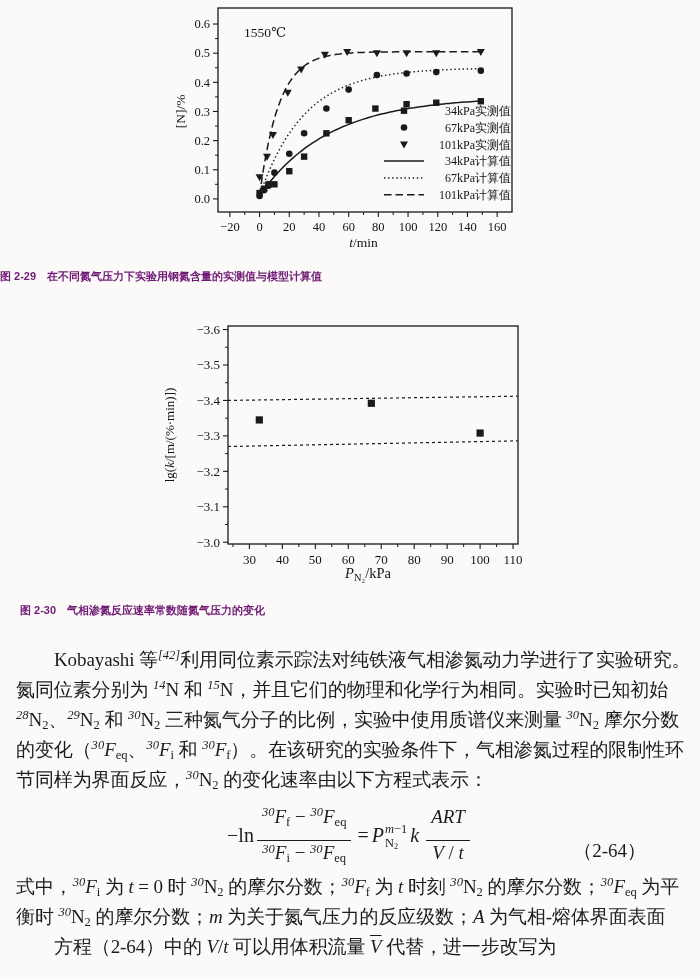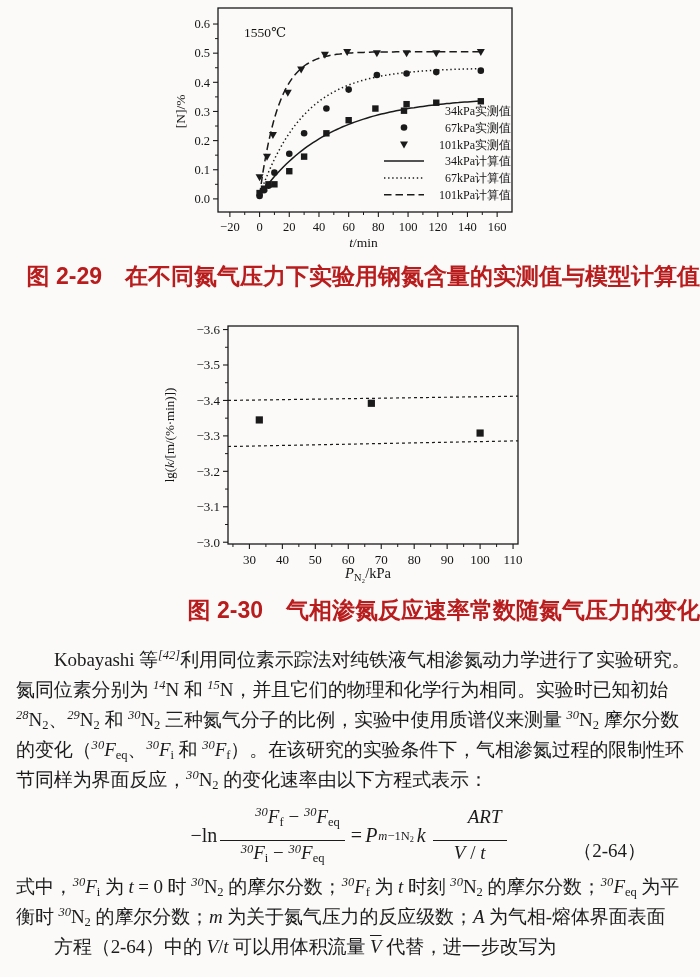--- a/index.html
+++ b/index.html
@@ -6,43 +6,43 @@
   .page{
     width:700px;height:977px;margin:0 auto;position:relative;overflow:hidden;
     background:#fbfaf9;
     color:#1c1c1c;
     font-family:"Liberation Serif","DejaVu Serif",serif;
   }
   .fig{display:flex;justify-content:center;}
   #chart1{margin-top:2px;}
   #chart2{margin-top:24px;}
   .caption{
-    text-align:right;
+    text-align:left;
     font-family:"Liberation Sans","DejaVu Sans",sans-serif;
-    font-weight:700;font-size:23px;line-height:24px;color:#b91c1c;
+    font-weight:700;font-size:11px;line-height:24px;color:#701a75;
   }
   .caption.c1{margin-top:6px;}
   .caption.c2{margin-top:10px;padding-left:20px;}
   .bodytext{padding:0 16px;margin-top:24px;font-size:19px;line-height:28px;}
   .bodyline{white-space:nowrap;letter-spacing:-0.1px;}
   .bodyline.indent{text-indent:2em;}
   .f-sup{font-size:.66em;position:relative;top:-.52em;letter-spacing:0;font-style:italic;}
   .f-sub{font-size:.66em;position:relative;top:.24em;letter-spacing:0;}
   .f-i{font-style:italic;}
   .f-ov{text-decoration:overline;}
   .eq-row{
     position:relative;display:flex;justify-content:center;align-items:center;
     margin:10px 0 8px;font-size:20px;min-height:58px;
   }
   .frac{display:inline-flex;flex-direction:column;text-align:center;margin:0 3px;font-size:19px;line-height:1.18;}
-  .frac .num{padding:0 5px 12px;margin-left:30px;}
+  .frac .num{padding:0 5px 12px;}
   .frac .den{border-top:1.5px solid #1c1c1c;padding:1px 5px 0;}
   .eq-sign{margin:0 3px;}
   .pgroup{display:inline-flex;align-items:center;}
-  .supsub{display:inline-flex;flex-direction:row;font-size:12.5px;line-height:1.12;margin-left:1px;transform:translateY(1px);}
+  .supsub{display:inline-flex;flex-direction:column;font-size:12.5px;line-height:1.12;margin-left:1px;transform:translateY(1px);}
   .supsub .sst,.supsub .ssb{display:block;text-align:left;}
   .kterm{margin:0 4px 0 3px;}
   .eq-number{position:absolute;right:38px;top:50%;transform:translateY(-50%);font-size:19px;margin-top:16px;}
   svg text{fill:#141414;}
 </style>
 </head>
 <body>
 
 <div class="page">
 

